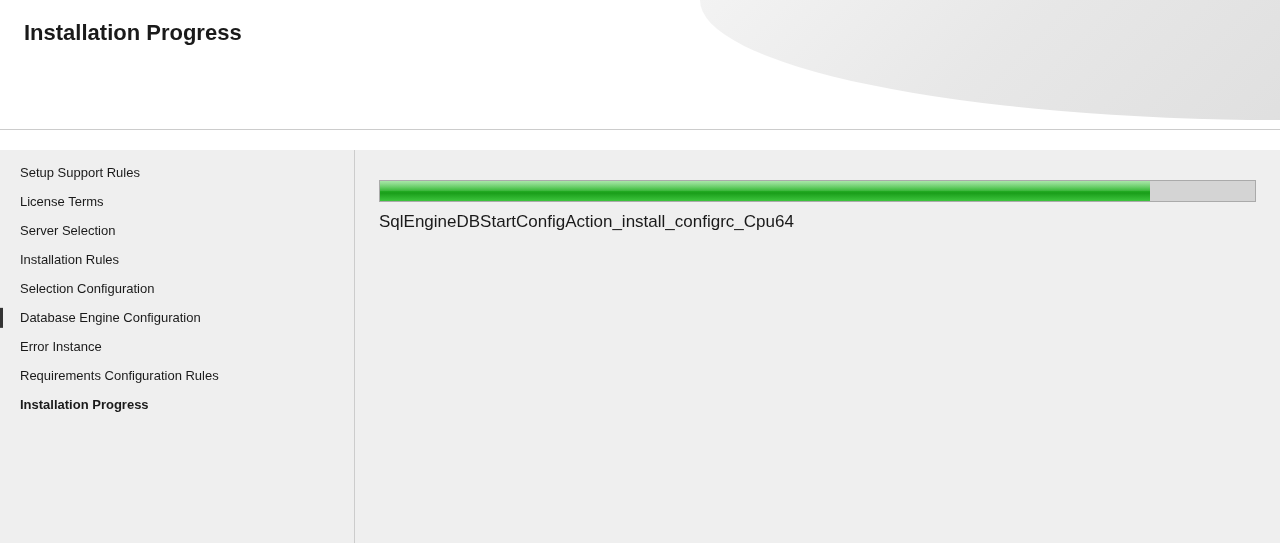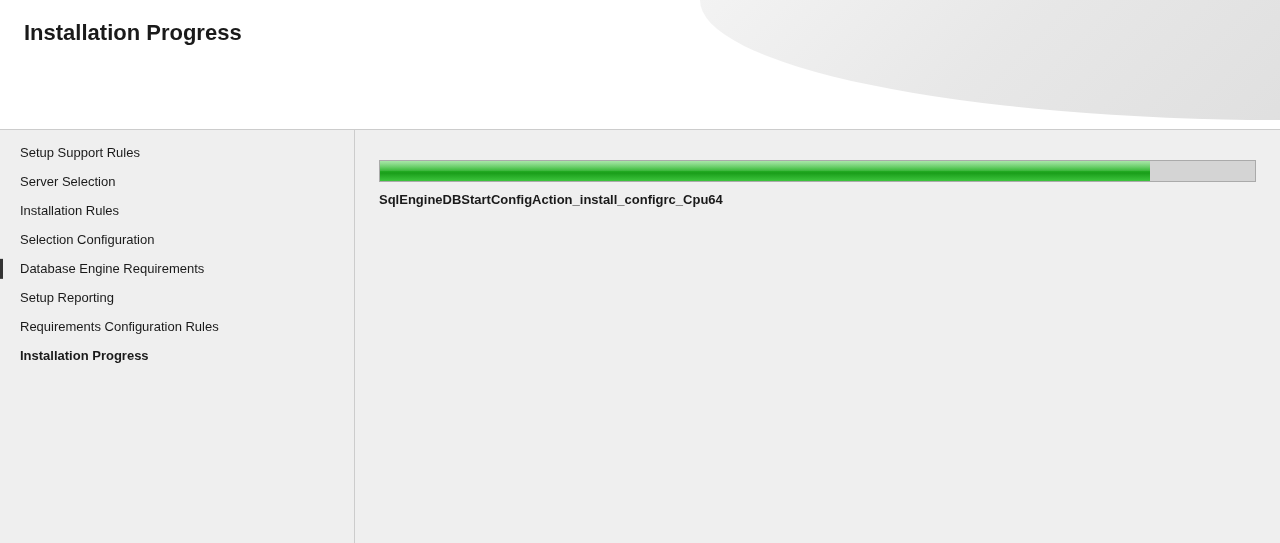--- a/index.html
+++ b/index.html
@@ -16,20 +16,21 @@
       height: 543px;
       overflow: hidden;
     }
 
     .main-container {
       width: 1280px;
       height: 543px;
       display: flex;
       flex-direction: column;
       background: #ffffff;
+      gap: 20px;
     }
 
     .header {
       background: #ffffff;
       padding: 20px 24px 16px 24px;
       position: relative;
       height: 130px;
       overflow: hidden;
       border-bottom: 1px solid #cccccc;
     }
@@ -116,44 +117,44 @@
     .progress-bar-shine {
       position: absolute;
       top: 0;
       left: 0;
       width: 100%;
       height: 50%;
       background: linear-gradient(to bottom, rgba(255,255,255,0.4) 0%, rgba(255,255,255,0.1) 100%);
     }
 
     .progress-status-text {
-      font-size: 13px;
+      font-size: 17px;
       color: #1a1a1a;
       margin-top: 6px;
-      font-weight: bold;
     }
   </style>
 </head>
 <body>
 
 <div class="main-container">
   <div class="header">
     <div class="header-bg"></div>
     <div class="header-title">Installation Progress</div>
   </div>
 
   <div class="content-area">
     <div class="sidebar">
 
     <div class="sidebar-item">Setup Support Rules</div>
+        <div class="sidebar-item">License Terms</div>
         <div class="sidebar-item">Server Selection</div>
         <div class="sidebar-item">Installation Rules</div>
         <div class="sidebar-item">Selection Configuration</div>
-        <div class="sidebar-item active-indicator">Database Engine Requirements</div>
-        <div class="sidebar-item">Setup Reporting</div>
+        <div class="sidebar-item active-indicator">Database Engine Configuration</div>
+        <div class="sidebar-item">Error Instance</div>
         <div class="sidebar-item">Requirements Configuration Rules</div>
         <div class="sidebar-item bold">Installation Progress</div>
       </div>
 
     <div class="main-content">
       <div class="progress-bar-container">
         <div class="progress-bar-fill" style="width: 88%;">
           <div class="progress-bar-shine"></div>
         </div>
       </div>

